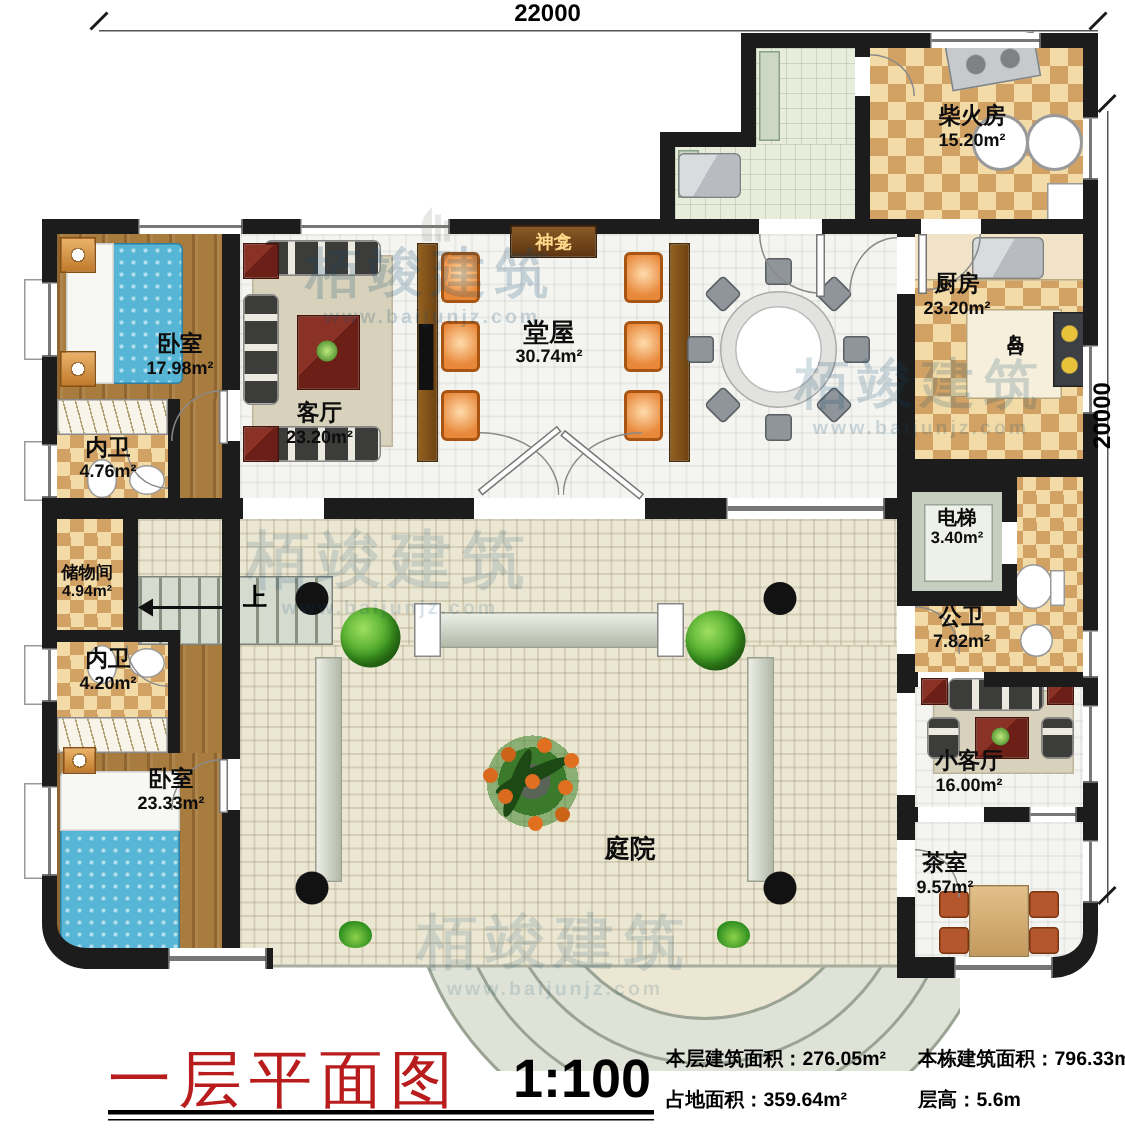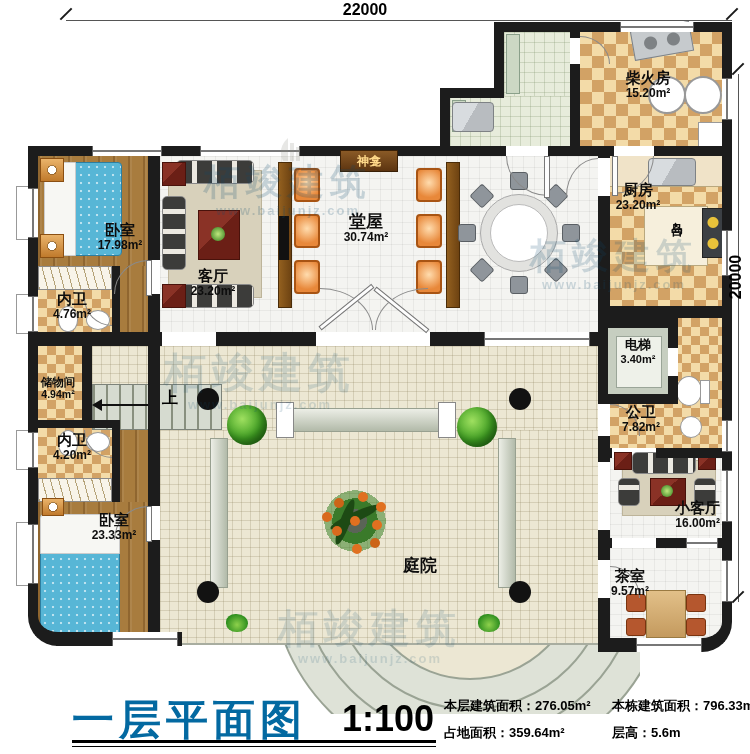--- a/index.html
+++ b/index.html
@@ -57,21 +57,21 @@
   .vlbl{writing-mode:vertical-rl;font-weight:bold;font-size:12.5px;letter-spacing:2px;color:#0d0d0d;z-index:30;}
   
   .stairs{background-color:#d6dbd0;background-image:repeating-linear-gradient(90deg,#89907f 0 2px,transparent 2px 13px);border:1px solid #7d837a;box-sizing:border-box;z-index:5;}
   
   .dl{background:#555;z-index:40;}
   .tick{background:#1a1a1a;transform:rotate(-45deg);z-index:40;}
   .dim{font-weight:bold;font-size:16px;color:#000;z-index:40;text-align:center;}
   .wm{z-index:34;color:#0c4a6e;text-align:center;font-weight:bold;pointer-events:none;}
   .wm .b{display:block;font-size:36px;letter-spacing:6px;line-height:1;}
   .wm .u{display:block;font-size:13px;letter-spacing:2px;margin-top:3px;}
-  .tt{font-size:42px;font-weight:bold;letter-spacing:5px;color:#0369a1;z-index:40;}
+  .tt{font-size:42px;font-weight:normal;letter-spacing:5px;color:#b91c1c;z-index:40;}
   .ts{font-size:36px;font-weight:bold;color:#000;z-index:40;}
   .stat{font-size:13px;font-weight:bold;color:#000;z-index:40;white-space:nowrap;}
   .shrine{background:linear-gradient(#8a5a26,#5c3410);border:1px solid #3a2006;color:#ffd98a;font-size:12px;font-weight:bold;text-align:center;line-height:20px;z-index:26;}
 </style>
 </head>
 <body>
 
 <div id="plan">
 
   <i class="abs dl" style="left:66px;top:20px;width:666px;height:1px;"></i>
@@ -358,21 +358,21 @@
       <span class="ar">23.33m²</span>
     </div>
   <div class="lbl md abs" style="left:600px;top:338px;width:76px;">
       <span class="nm">电梯</span>
       <span class="ar">3.40m²</span>
     </div>
   <div class="lbl abs" style="left:602px;top:404px;width:78px;">
       <span class="nm">公卫</span>
       <span class="ar">7.82m²</span>
     </div>
-  <div class="lbl abs" style="left:628px;top:500px;width:92px;text-align:right;">
+  <div class="lbl abs" style="left:600px;top:500px;width:92px;">
       <span class="nm">小客厅</span>
       <span class="ar">16.00m²</span>
     </div>
   <div class="lbl abs" style="left:600px;top:568px;width:60px;">
       <span class="nm">茶室</span>
       <span class="ar">9.57m²</span>
     </div>
   <div class="lbl big abs" style="left:382px;top:556px;width:76px;">
       <span class="nm">庭院</span>
     </div>

